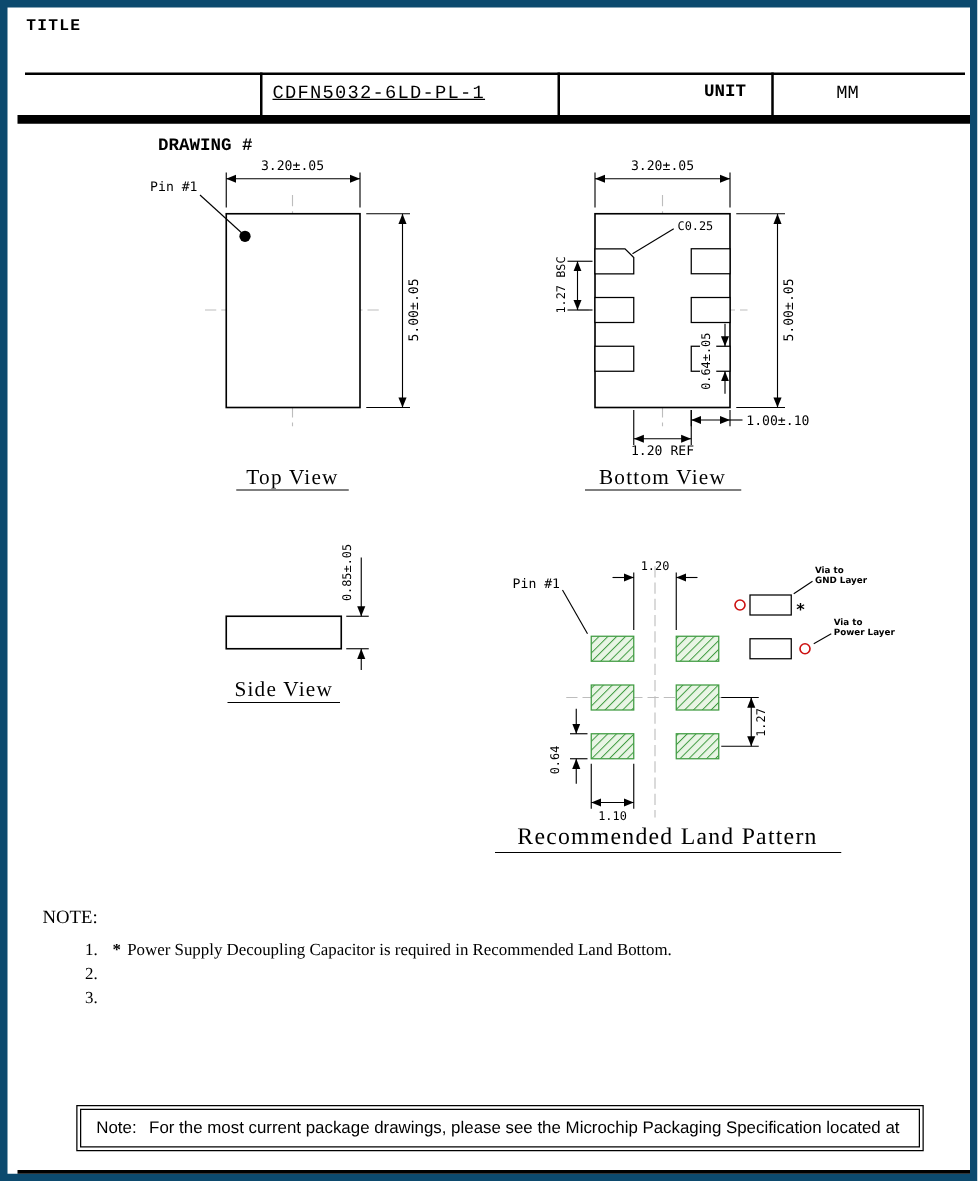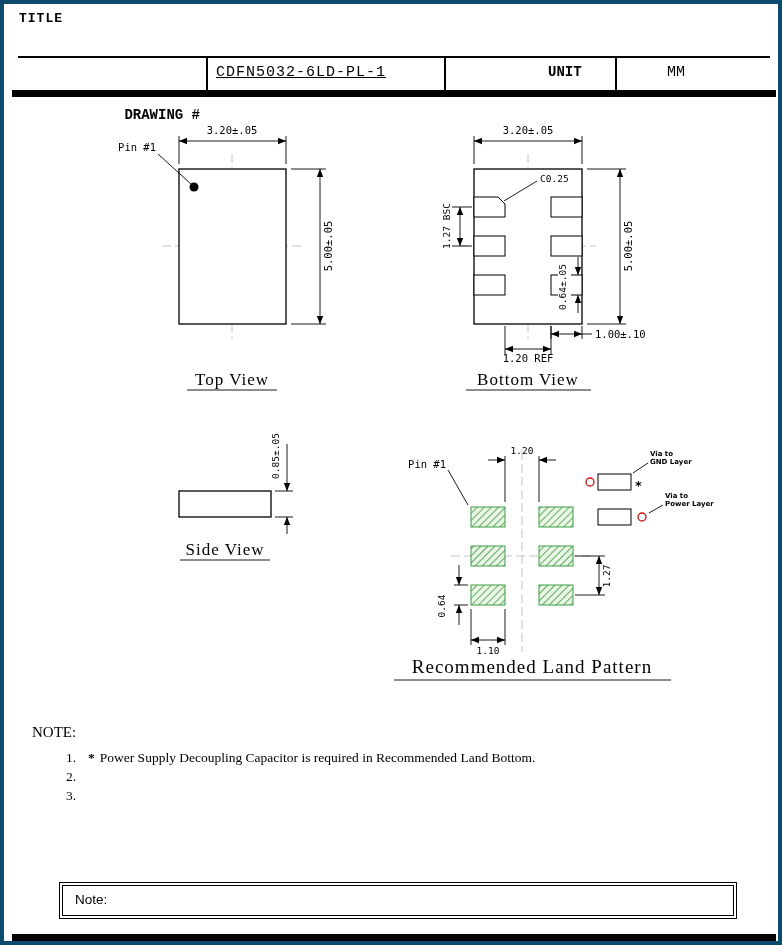--- a/index.html
+++ b/index.html
@@ -1,29 +1,29 @@
 <!DOCTYPE html>
 <html><head>
 <meta charset="utf-8">
 <style>
   html,body { margin:0; padding:0; background:#fff; }
   .page { position:relative; width:782px; height:945px; background:#fff;
-          border:4px solid #0c4a6e; box-sizing:border-box; overflow:hidden;
+          border:6px solid #0c4a6e; box-sizing:border-box; overflow:hidden;
           font-family:"Liberation Serif", serif; color:#000; }
   .abs { position:absolute; }
 
   
   .title-label { left:15px; top:7px; font:bold 13px "Liberation Mono", monospace; letter-spacing:1px; }
   .doc-title   { left:15px; top:28px; font:14.5px "Liberation Mono", monospace; letter-spacing:0.5px; }
   .hline  { left:14px; top:52px; width:752px; height:2px; background:#000; }
   .vl     { top:52px; height:34px; width:2px; background:#000; }
   .vl-1 { left:202px; } .vl-2 { left:440px; } .vl-3 { left:611px; }
   .cell-drawing-label { left:100px; top:60px; width:96px; text-align:right; font:bold 14px "Liberation Mono", monospace;margin-top:43px; }
   .cell-drawing-value { left:212px; top:60px; font:15px "Liberation Mono", monospace; letter-spacing:1px;text-decoration:underline; }
-  .cell-unit-label    { left:544px; top:60px; width:60px; text-align:left; font:bold 14px "Liberation Mono", monospace; }
+  .cell-unit-label    { left:544px; top:60px; width:60px; text-align:center; font:bold 14px "Liberation Mono", monospace; }
   .cell-unit-value    { left:621px; top:60px; font:15px "Liberation Mono", monospace;margin-left:42px; }
   .thickbar  { left:8px;  top:86px;  width:764px; height:7px; background:#000; }
   .bottombar { left:8px;  top:930px; width:764px; height:9px; background:#000; }
 
   
   .drawing { position:absolute; left:0; top:0; width:782px; height:945px; pointer-events:none; }
   .cl   { stroke:#bdbdbd; stroke-width:0.9; stroke-dasharray:9 4; fill:none; }
   .body { fill:#fff; stroke:#000; stroke-width:1.3; }
   .pad  { fill:#fff; stroke:#000; stroke-width:1; }
   .xl, .ld, .ul { stroke:#000; stroke-width:0.9; fill:none; }
@@ -257,19 +257,19 @@
     <div class="note-row">
       <span class="note-num">3.</span>
       <span class="note-star"></span>
     </div>
   </div>
 
   <div class="abs footer-box">
     <div class="footer-inner">
       <span class="footer-label">Note:</span>
       <div class="footer-text">
-        <br>
+        <span>For the most current package drawings, please see the Microchip Packaging Specification located at</span><br>
       </div>
     </div>
   </div>
 
   <div class="abs bottombar"></div>
 </div>
 
 </body></html>

